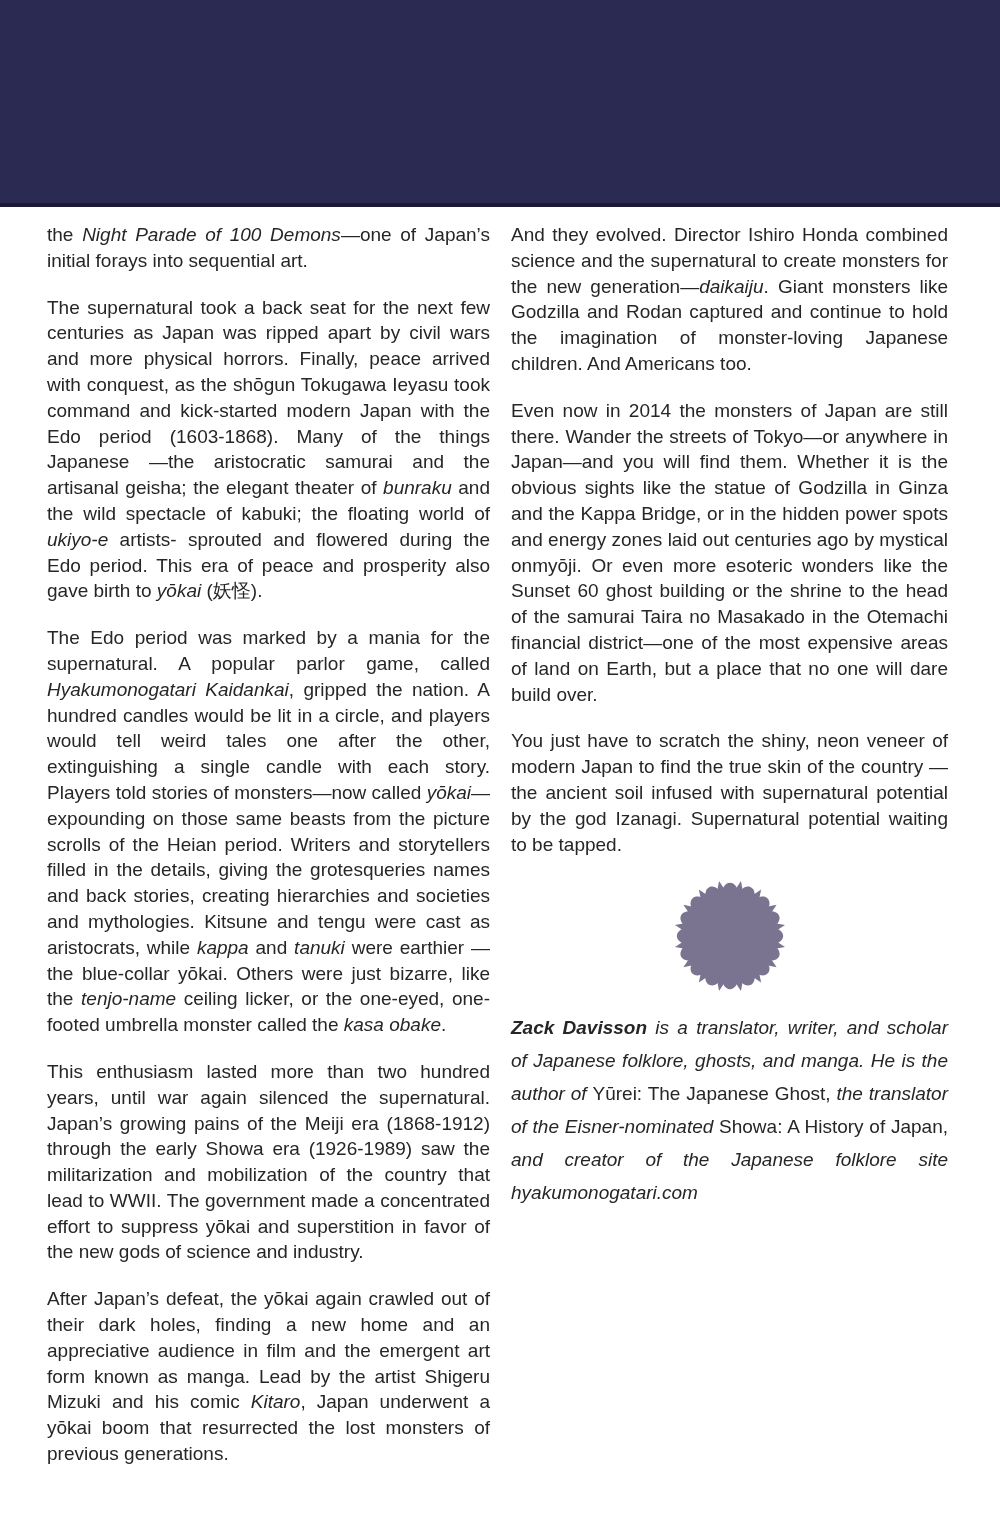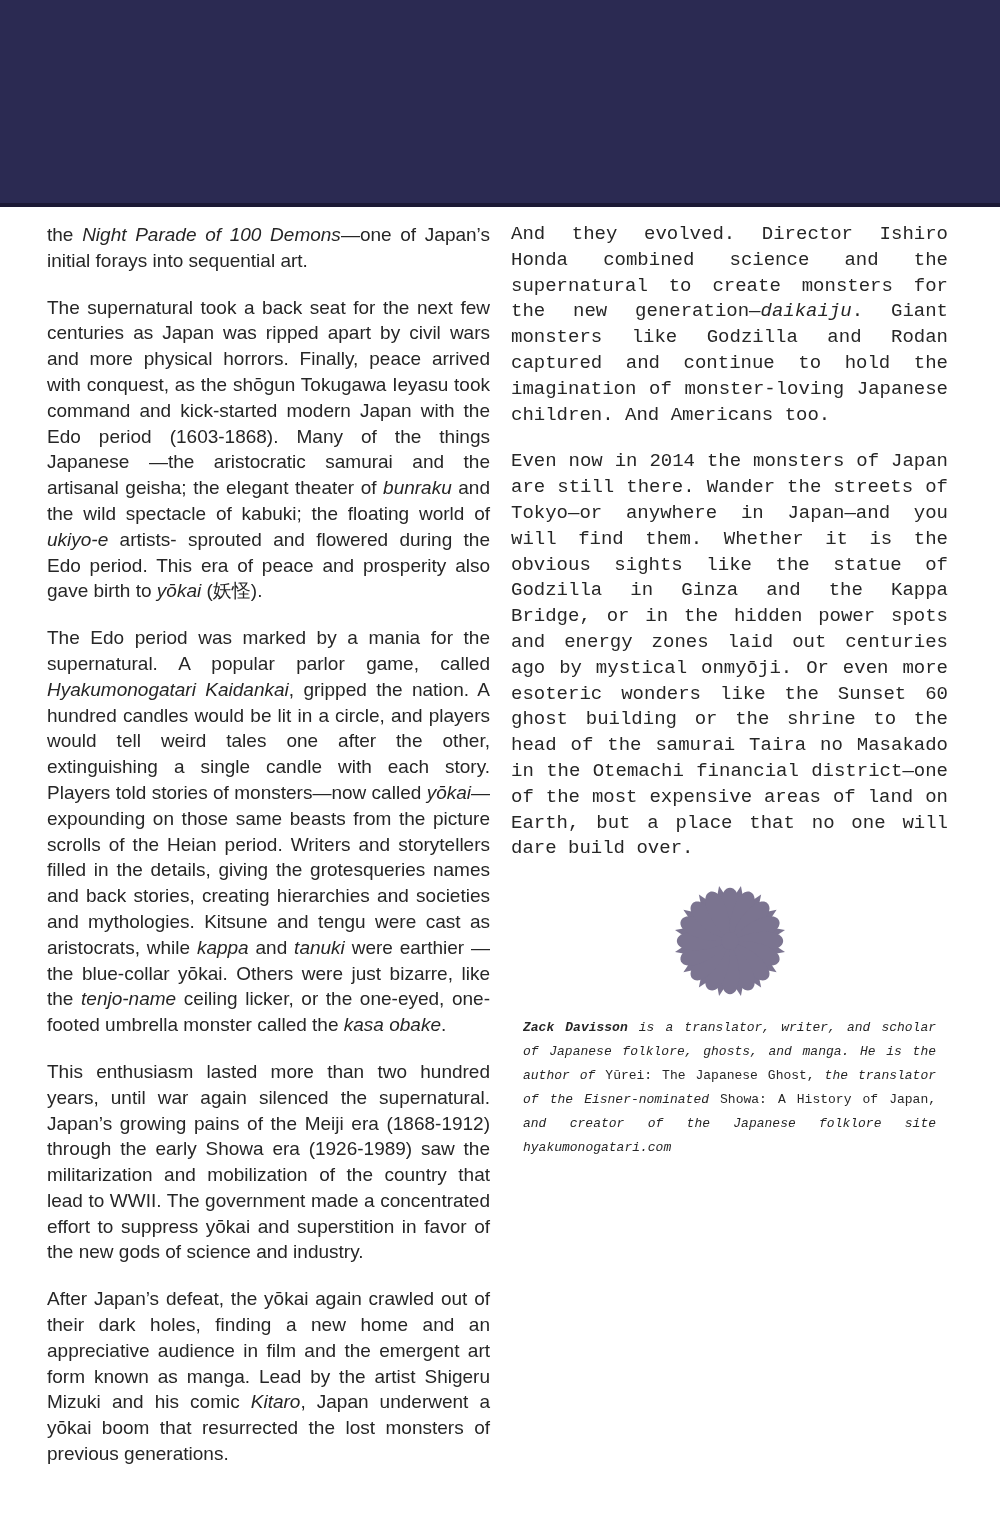--- a/index.html
+++ b/index.html
@@ -22,42 +22,42 @@
     width:100%;height:207px;
     background:var(--header);
     border-bottom:4px solid var(--header-edge);
   }
   .content{
     display:flex;
     gap:21px;
     padding:15px 47px 0 47px;
   }
   .col{width:443px;}
-  .col.right{width:437px;font-family:Liberation Mono, monospace;}
+  .col.right{width:437px;}
   p.body-par{
     margin:0 0 21px 0;
     font-size:19px;
     line-height:25.8px;
     text-align:justify;
     hyphens:none;
   }
   .run-n{font-style:normal;}
   .run-i{font-style:italic;}
   .run-bi{font-style:italic;font-weight:bold;}
   .flower-wrap{
     width:116px;height:116px;
     margin:6px auto 17px auto;
     display:flex;align-items:center;justify-content:center;
   }
   .flower-wrap svg{width:116px;height:116px;display:block;}
   .flower-fill{fill:var(--flower);}
   p.bio{
-    margin:12px;
-    font-size:13px;
-    line-height:24px;
+    margin:0;
+    font-size:19px;
+    line-height:33px;
     text-align:justify;
     hyphens:none;
   }
 </style>
 </head>
 <body>
 
 <div class="page">
 
   <header class="top-band"></header>
@@ -68,20 +68,21 @@
       <p class="body-par"><span class="run-n">the </span><span class="run-i">Night Parade of 100 Demons</span><span class="run-n">—one of Japan’s initial forays into sequential art.</span></p>
       <p class="body-par"><span class="run-n">The supernatural took a back seat for the next few centuries as Japan was ripped apart by civil wars and more physical horrors. Finally, peace arrived with conquest, as the shōgun Tokugawa Ieyasu took command and kick-started modern Japan with the Edo period (1603-1868). Many of the things Japanese —the aristocratic samurai and the artisanal geisha; the elegant theater of </span><span class="run-i">bunraku</span><span class="run-n"> and the wild spectacle of kabuki; the floating world of </span><span class="run-i">ukiyo-e</span><span class="run-n"> artists- sprouted and flowered during the Edo period. This era of peace and prosperity also gave birth to </span><span class="run-i">yōkai</span><span class="run-n"> (妖怪).</span></p>
       <p class="body-par"><span class="run-n">The Edo period was marked by a mania for the supernatural. A popular parlor game, called </span><span class="run-i">Hyakumonogatari Kaidankai</span><span class="run-n">, gripped the nation. A hundred candles would be lit in a circle, and players would tell weird tales one after the other, extinguishing a single candle with each story. Players told stories of monsters—now called </span><span class="run-i">yōkai</span><span class="run-n">—expounding on those same beasts from the picture scrolls of the Heian period. Writers and storytellers filled in the details, giving the grotesqueries names and back stories, creating hierarchies and societies and mythologies. Kitsune and tengu were cast as aristocrats, while </span><span class="run-i">kappa</span><span class="run-n"> and </span><span class="run-i">tanuki</span><span class="run-n"> were earthier —the blue-collar yōkai. Others were just bizarre, like the </span><span class="run-i">tenjo-name</span><span class="run-n"> ceiling licker, or the one-eyed, one-footed umbrella monster called the </span><span class="run-i">kasa obake</span><span class="run-n">.</span></p>
       <p class="body-par"><span class="run-n">This enthusiasm lasted more than two hundred years, until war again silenced the supernatural. Japan’s growing pains of the Meiji era (1868-1912) through the early Showa era (1926-1989) saw the militarization and mobilization of the country that lead to WWII. The government made a concentrated effort to suppress yōkai and superstition in favor of the new gods of science and industry.</span></p>
       <p class="body-par"><span class="run-n">After Japan’s defeat, the yōkai again crawled out of their dark holes, finding a new home and an appreciative audience in film and the emergent art form known as manga. Lead by the artist Shigeru Mizuki and his comic </span><span class="run-i">Kitaro</span><span class="run-n">, Japan underwent a yōkai boom that resurrected the lost monsters of previous generations.</span></p>
     </div>
 
     <div class="col right">
       <p class="body-par"><span class="run-n">And they evolved. Director Ishiro Honda combined science and the supernatural to create monsters for the new generation—</span><span class="run-i">daikaiju</span><span class="run-n">. Giant monsters like Godzilla and Rodan captured and continue to hold the imagination of monster-loving Japanese children. And Americans too.</span></p>
       <p class="body-par"><span class="run-n">Even now in 2014 the monsters of Japan are still there. Wander the streets of Tokyo—or anywhere in Japan—and you will find them. Whether it is the obvious sights like the statue of Godzilla in Ginza and the Kappa Bridge, or in the hidden power spots and energy zones laid out centuries ago by mystical onmyōji. Or even more esoteric wonders like the Sunset 60 ghost building or the shrine to the head of the samurai Taira no Masakado in the Otemachi financial district—one of the most expensive areas of land on Earth, but a place that no one will dare build over.</span></p>
+      <p class="body-par"><span class="run-n">You just have to scratch the shiny, neon veneer of modern Japan to find the true skin of the country —the ancient soil infused with supernatural potential by the god Izanagi. Supernatural potential waiting to be tapped.</span></p>
 
       <div class="flower-wrap">
         <svg viewBox="-60 -60 120 120" xmlns="http://www.w3.org/2000/svg" aria-hidden="true">
           <g id="back-points" class="flower-fill">
             <g transform="rotate(11.25)">
                 <path d="M -6.5 -42 L 0 -58 L 6.5 -42 Z"></path>
               </g>
             <g transform="rotate(33.75)">
                 <path d="M -6.5 -42 L 0 -58 L 6.5 -42 Z"></path>
               </g>

